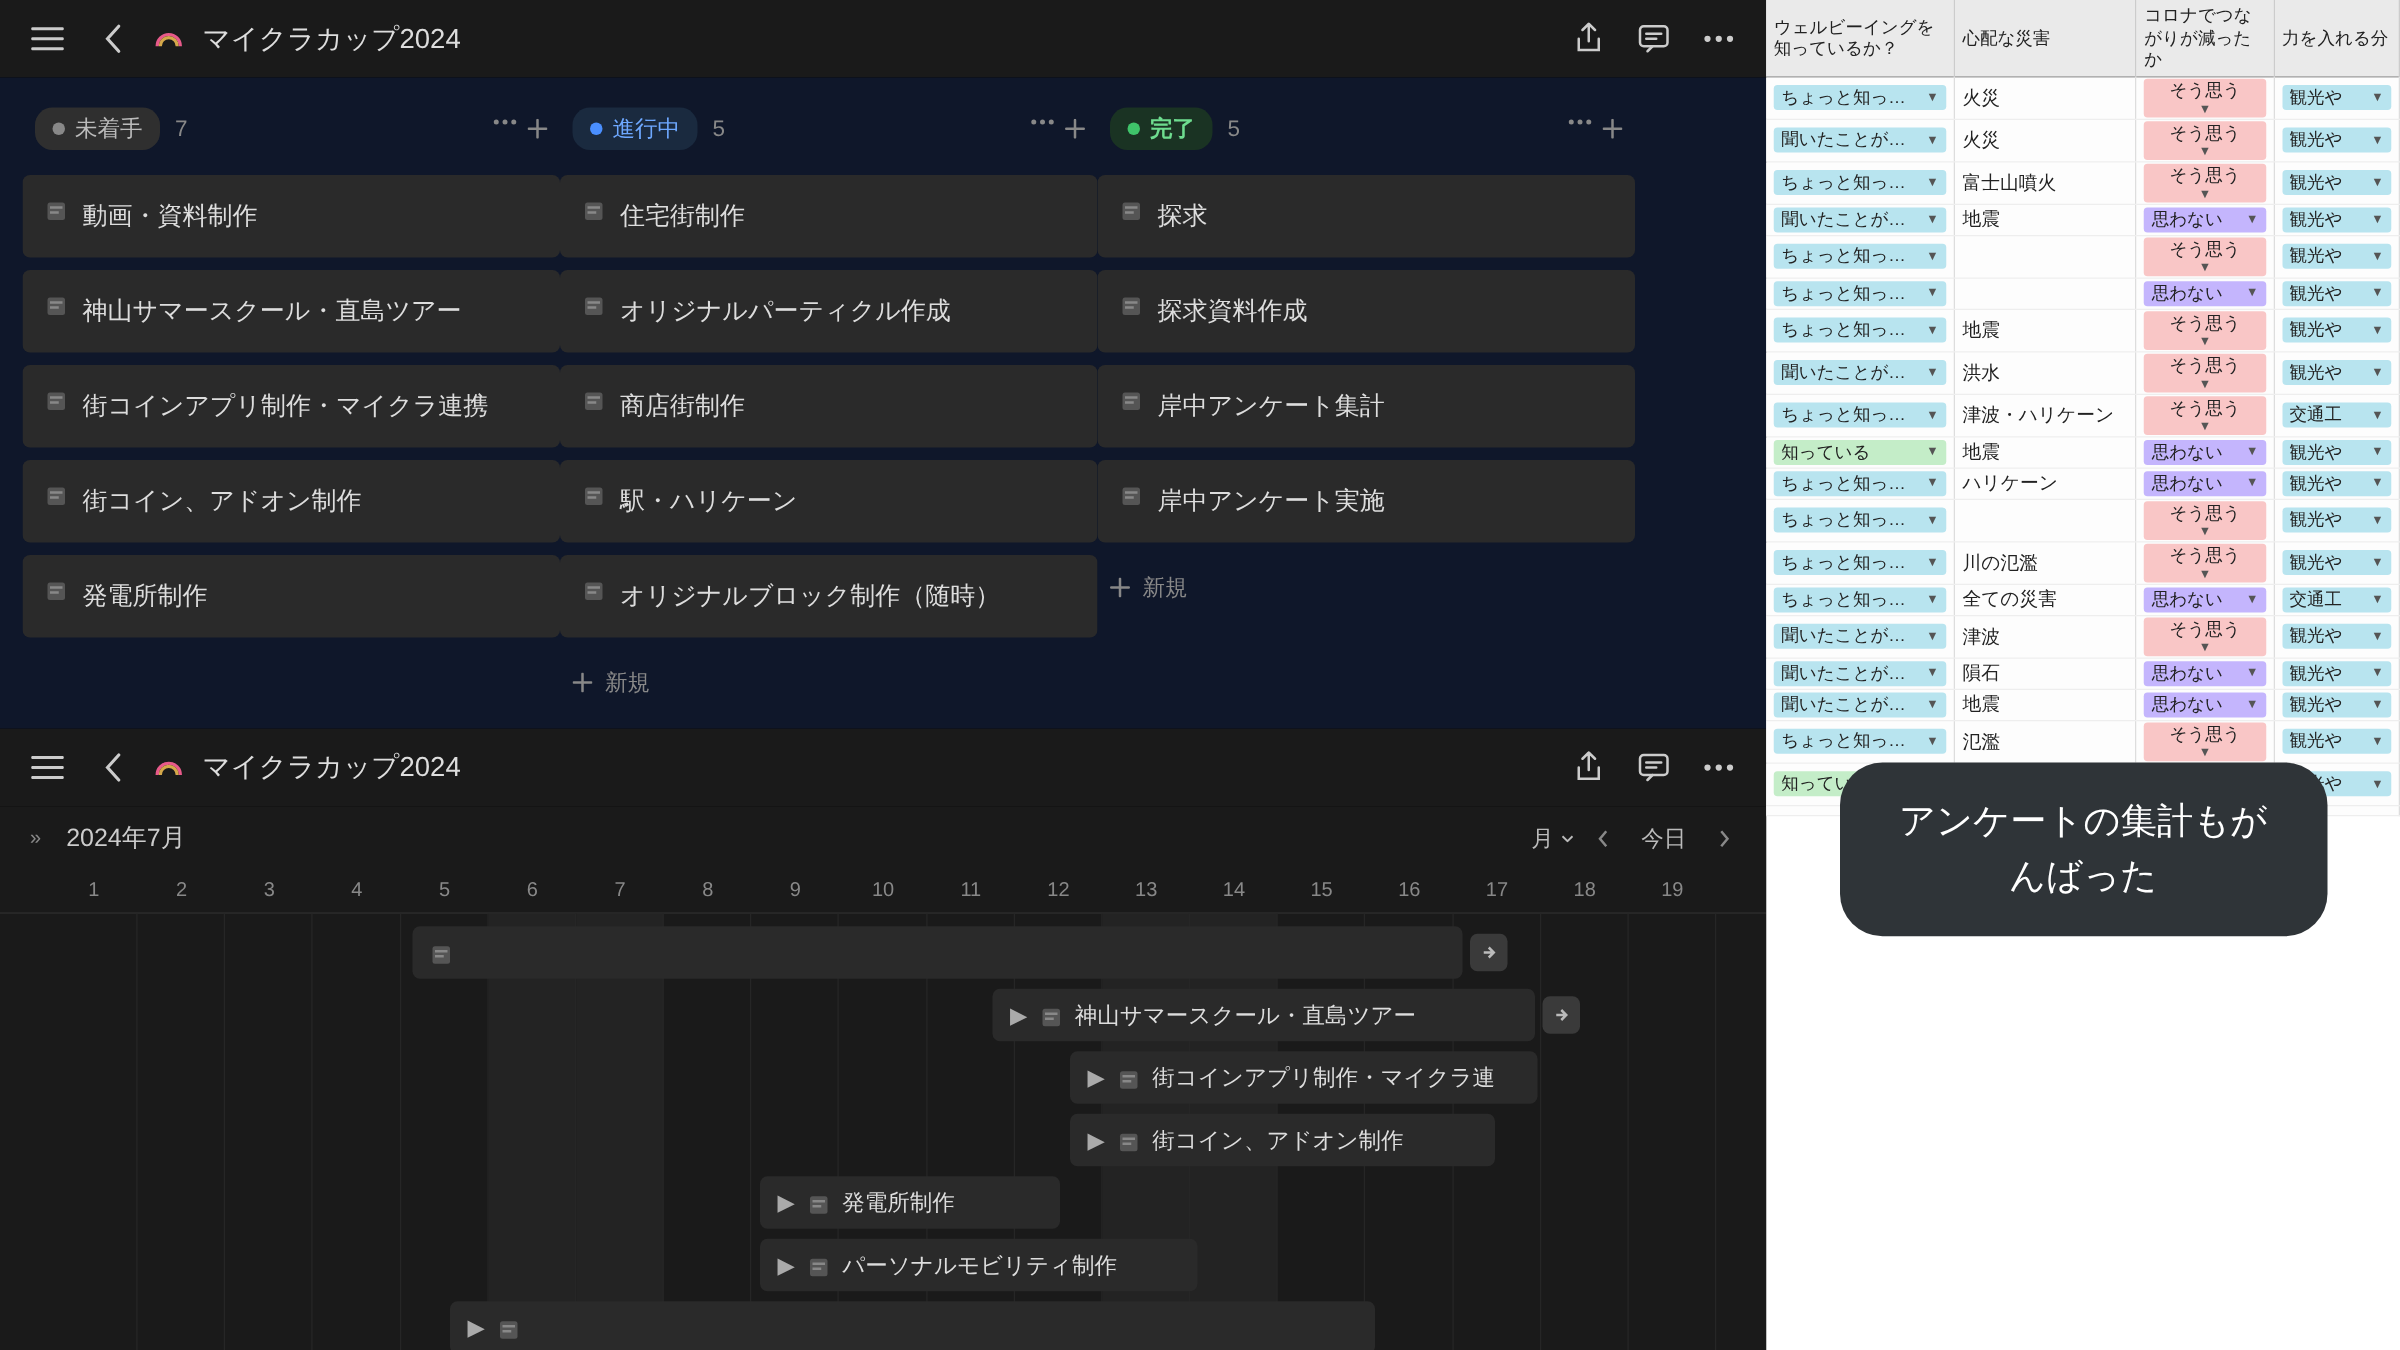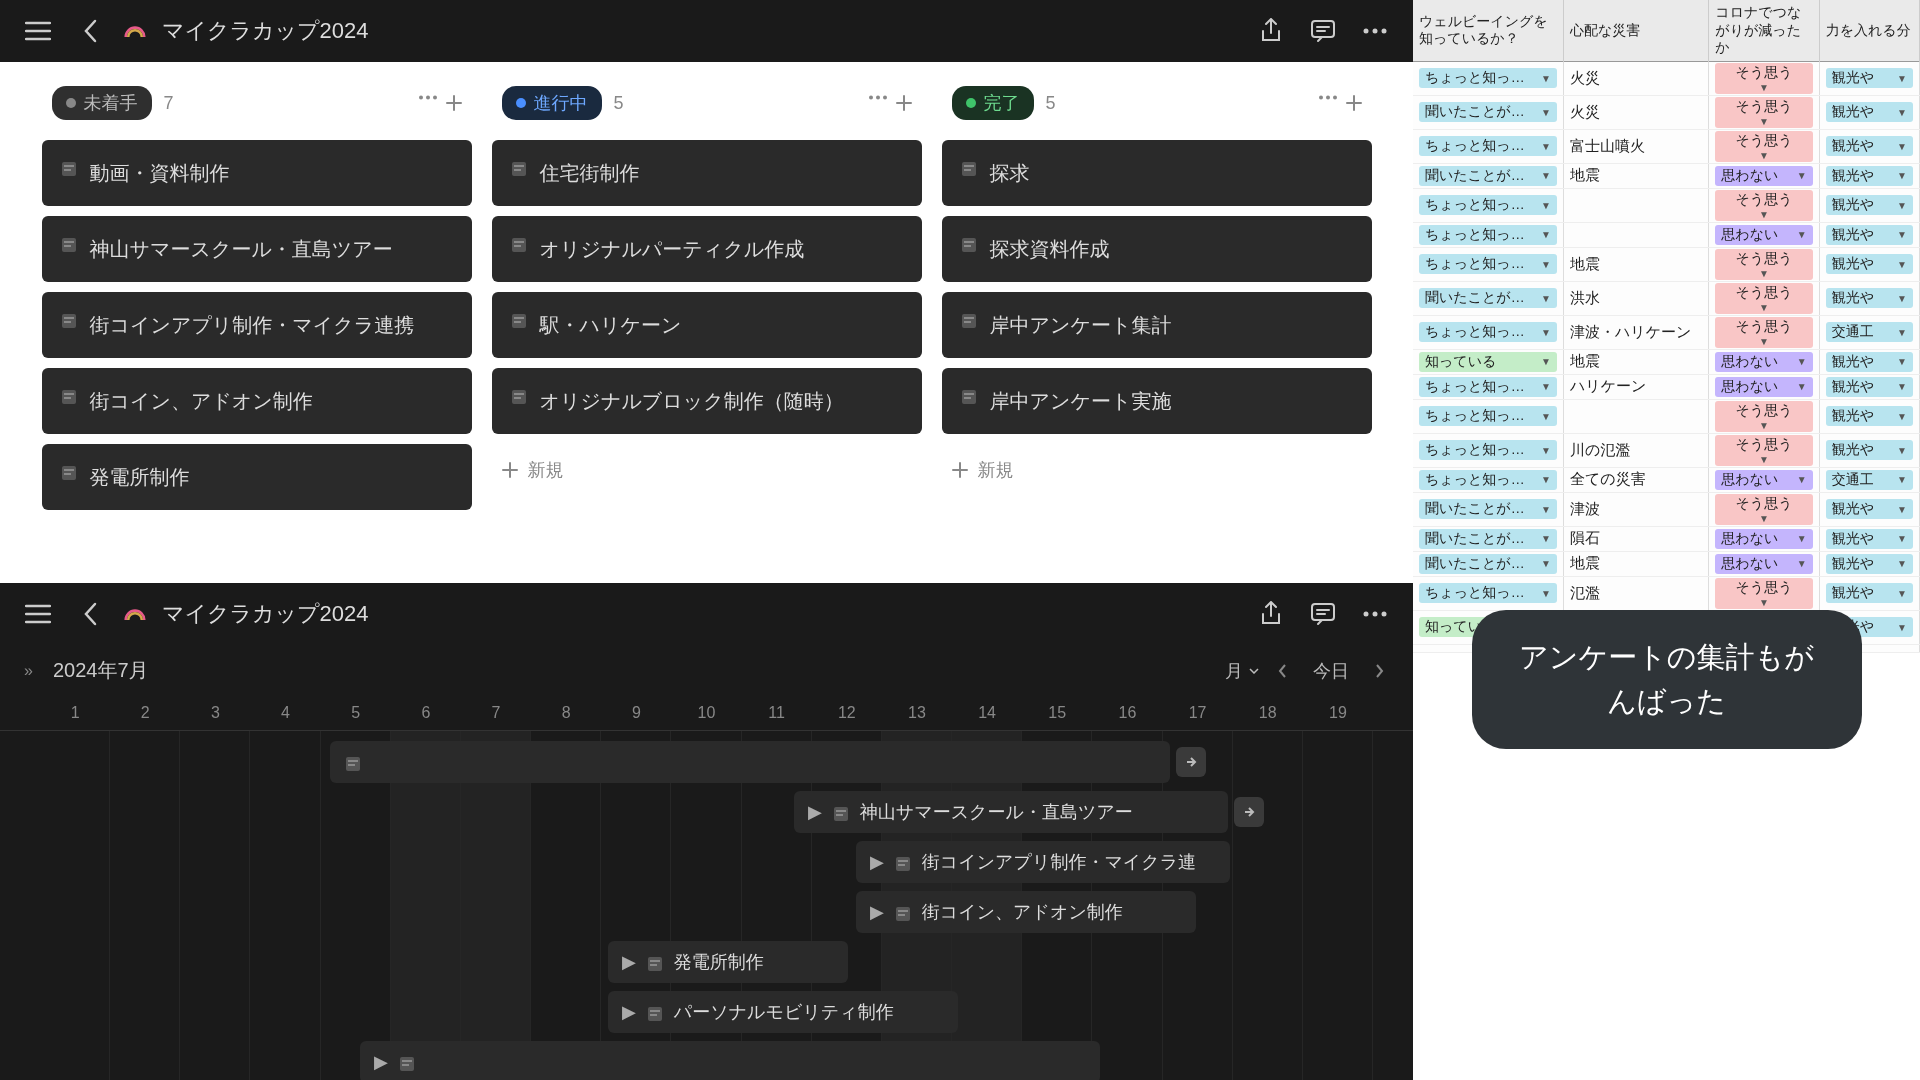--- a/index.html
+++ b/index.html
@@ -9,30 +9,30 @@
 
 
 .header-bar { height: 62px; display: flex; align-items: center; padding: 0 20px; background: #1a1a1a; gap: 16px; }
 .header-bar.second { margin-top: 0; }
 .icon-btn { width: 36px; height: 36px; display: flex; align-items: center; justify-content: center; cursor: pointer; color: #ccc; }
 .rainbow-icon { width: 22px; height: 22px; display: inline-flex; align-items: center; justify-content: center; }
 .page-title { font-size: 22px; color: #ddd; font-weight: 500; }
 .spacer { flex: 1; }
 
 
-.kanban { height: 521px; background: #ffffff; padding: 18px 18px 0 18px; display: flex; gap: 20px; overflow: hidden; justify-content: center; }
+.kanban { height: 521px; background: #0f172a; padding: 18px 18px 0 18px; display: flex; overflow: hidden; }
 .kanban-col { width: 430px; display: flex; flex-direction: column; }
 .col-header { display: flex; align-items: center; gap: 12px; padding: 6px 10px; margin-bottom: 14px; }
 .status-pill { display: inline-flex; align-items: center; gap: 8px; padding: 5px 14px; border-radius: 14px; font-size: 18px; }
 .status-dot { width: 10px; height: 10px; border-radius: 50%; }
 .pill-gray { background: #2f2f2f; color: #bbb; }
 .pill-gray .status-dot { background: #888; }
 .pill-blue { background: #1a2a3f; color: #6ea8ff; }
 .pill-blue .status-dot { background: #4a8fff; }
-.pill-green { background: #1a3323; color: #6edc8f; }
+.pill-green { background: #1a3323; color: #6edc8f; font-weight: bold; }
 .pill-green .status-dot { background: #3fc46a; }
 .col-count { color: #888; font-size: 18px; }
 .col-actions { margin-left: auto; display: flex; gap: 8px; color: #888; }
 .card-list { display: flex; flex-direction: column; gap: 10px; overflow: hidden; }
 .card { background: #2a2a2a; border-radius: 6px; padding: 16px 18px; display: flex; gap: 12px; align-items: flex-start; cursor: pointer; }
 .card.cut { max-height: 12px; padding-top: 0; padding-bottom: 0; overflow: hidden; }
 .doc-icon { width: 18px; height: 18px; margin-top: 4px; flex-shrink: 0; color: #888; }
 .card-title { font-size: 20px; color: #ddd; line-height: 1.7; }
 .add-new { display: flex; align-items: center; gap: 10px; padding: 14px 10px; color: #888; cursor: pointer; font-size: 18px; }
 
@@ -227,20 +227,30 @@
           </div>
           <div class="card">
             <span class="doc-icon">
               <svg width="18" height="18" viewBox="0 0 18 18">
                 <rect x="2" y="2" width="14" height="14" rx="2" fill="#555"></rect>
                 <rect x="4" y="5" width="10" height="2" fill="#888"></rect>
                 <rect x="4" y="9" width="7" height="2" fill="#888"></rect>
               </svg>
             </span>
             <span class="card-title">オリジナルパーティクル作成</span>
+          </div>
+          <div class="card">
+            <span class="doc-icon">
+              <svg width="18" height="18" viewBox="0 0 18 18">
+                <rect x="2" y="2" width="14" height="14" rx="2" fill="#555"></rect>
+                <rect x="4" y="5" width="10" height="2" fill="#888"></rect>
+                <rect x="4" y="9" width="7" height="2" fill="#888"></rect>
+              </svg>
+            </span>
+            <span class="card-title">商店街制作</span>
           </div>
           <div class="card">
             <span class="doc-icon">
               <svg width="18" height="18" viewBox="0 0 18 18">
                 <rect x="2" y="2" width="14" height="14" rx="2" fill="#555"></rect>
                 <rect x="4" y="5" width="10" height="2" fill="#888"></rect>
                 <rect x="4" y="9" width="7" height="2" fill="#888"></rect>
               </svg>
             </span>
             <span class="card-title">駅・ハリケーン</span>

